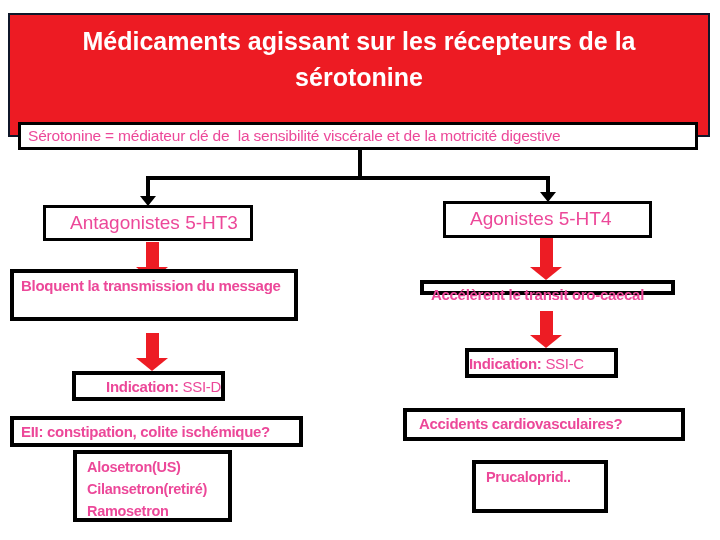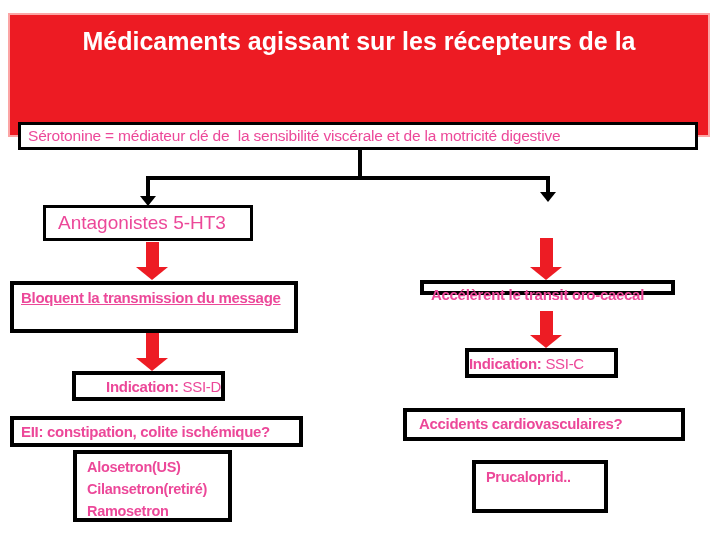--- a/index.html
+++ b/index.html
@@ -5,43 +5,43 @@
   * { margin:0; padding:0; box-sizing:border-box; }
   html,body { background:#ffffff; }
   body { font-family:"Liberation Sans", sans-serif; }
   #slide {
     position:relative; width:720px; height:540px;
     background:#ffffff; overflow:hidden;
   }
   
   .banner {
     position:absolute; left:8px; top:13px; width:702px; height:124px;
-    background:#ED1B23; border:2px solid #fca5a5;
+    background:#ED1B23; border:2px solid #0f172a;
     color:#ffffff; font-weight:bold; font-size:25px;
     text-align:center; line-height:1.42; padding-top:9px;
   }
   
   .nbox {
     position:absolute; background:#ffffff; border:3px solid #000000;
     color:#ec4899; white-space:nowrap; overflow:visible;
   }
   .nbox.thick { border-width:4px; }
   .subtitle-box {
     left:18px; top:122px; width:680px; height:28px;
     font-size:15.5px; letter-spacing:-0.2px; line-height:22px;
     padding-left:7px; white-space:pre;
   }
-  .branch-header { font-size:19px; line-height:30px; padding-left:12px; }
+  .branch-header { font-size:19px; line-height:30px; padding-left:24px; }
   .hdr-left  { left:43px;  top:205px; width:210px; height:36px; }
   .hdr-right { left:443px; top:201px; width:209px; height:37px; }
   .mech {
     font-weight:bold; font-size:15px; letter-spacing:-0.3px;
     line-height:22px; padding-left:7px;
   }
-  .mech-left  { left:10px;  top:281px; width:288px; height:52px; padding-top:2px;text-decoration:underline; }
+  .mech-left  { left:10px;  top:269px; width:288px; height:52px; padding-top:2px; }
   .mech-right { left:420px; top:280px; width:255px; height:15px; }
   .indication { font-size:15px; letter-spacing:-0.3px; line-height:23px; }
   .ind-left  { left:72px;  top:371px; width:153px; height:30px;text-align:right; }
   .ind-right { left:465px; top:348px; width:153px; height:30px; }
   .indication .lbl { font-weight:bold; }
   .warn { font-weight:bold; font-size:15px; letter-spacing:-0.3px; line-height:24px; padding-left:7px; }
   .warn-left  { left:10px;  top:416px; width:293px; height:31px; }
   .warn-right { left:403px; top:408px; width:282px; height:33px; padding-left:12px; }
   .drugs { font-weight:bold; font-size:14.5px; letter-spacing:-0.3px; line-height:22px; padding:2px 0 0 10px; }
   .drugs-left  { left:73px;  top:450px; width:159px; height:72px; }
@@ -72,32 +72,34 @@
   .ra3 { left:136px; top:333px; height:38px; }
   .ra4 { left:530px; top:311px; height:37px; }
 </style>
 </head>
 <body>
 
 <div id="slide">
 
   <div class="banner">
     <div>Médicaments agissant sur les récepteurs de la</div>
+    <div>sérotonine</div>
   </div>
 
   <div class="nbox subtitle-box">Sérotonine = médiateur clé de  la sensibilité viscérale et de la motricité digestive</div>
 
   <div class="seg seg-stem"></div>
   <div class="seg seg-horiz"></div>
   <div class="seg seg-dropL"></div>
   <div class="seg seg-dropR"></div>
   <div class="bhead bhead-left"></div>
   <div class="bhead bhead-right"></div>
 
   <div class="nbox branch-header hdr-left">Antagonistes 5-HT3</div>
+  <div class="nbox branch-header hdr-right">Agonistes 5-HT4</div>
 
   <div class="rarrow ra1">
       <div class="stem"></div>
       <div class="head"></div>
     </div>
   <div class="rarrow ra2">
       <div class="stem"></div>
       <div class="head"></div>
     </div>
   <div class="rarrow ra3">

